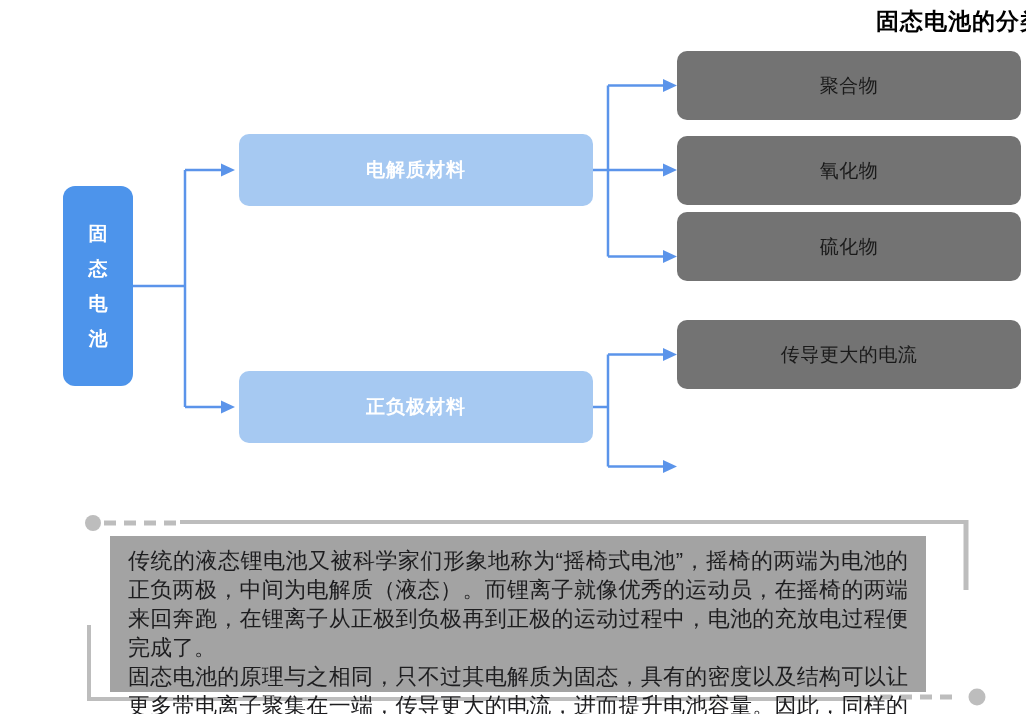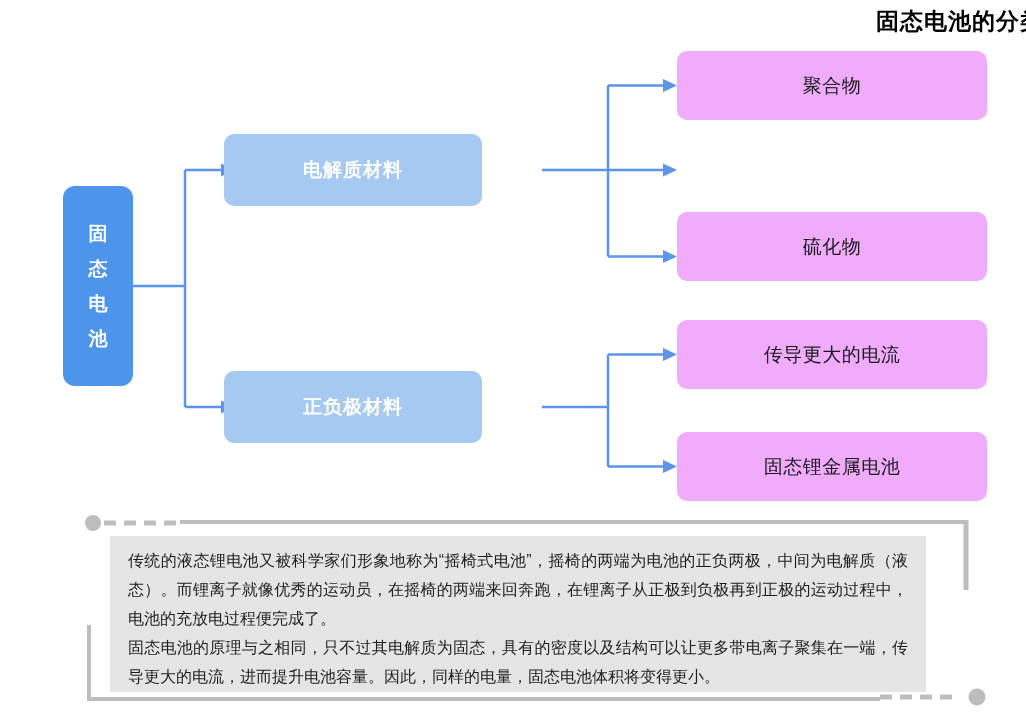--- a/index.html
+++ b/index.html
@@ -45,55 +45,55 @@
     width: 70px; height: 200px;
     background: #4D94EB;
     border-radius: 12px;
     flex-direction: column;
     gap: 9px;
     color: #ffffff;
     font-size: 19px;
     font-weight: bold;
   }
   .branch-node {
-    left: 224px;
-    width: 258px; height: 72px;
+    left: 239px;
+    width: 354px; height: 72px;
     background: #A6C9F2;
     border-radius: 10px;
     color: #ffffff;
     font-size: 19px;
     font-weight: 600;
     letter-spacing: 1px;
   }
   .branch-electrolyte { top: 134px; }
   .branch-electrode  { top: 371px; }
   .leaf-node {
     left: 677px;
-    width: 310px; height: 69px;
-    background: #f0abfc;
+    width: 344px; height: 69px;
+    background: #737373;
     border-radius: 10px;
     color: #1a1a1a;
     font-size: 19px;
     font-weight: 500;
     letter-spacing: 0.5px;
   }
   .leaf-polymer  { top: 51px; }
   .leaf-oxide    { top: 136px; }
   .leaf-sulfide  { top: 212px; }
   .leaf-liion    { top: 320px; }
   .leaf-limetal  { top: 432px; }
   .note-panel {
     position: absolute;
     left: 110px; top: 536px;
     width: 816px; height: 156px;
-    background: #e5e5e5;
+    background: #a3a3a3;
     box-sizing: border-box;
     padding: 10px 18px 0 18px;
     color: #1d1d1f;
-    font-size: 16px;
+    font-size: 22px;
     line-height: 29px;
   }
   .note-panel p { margin: 0; text-align: justify; }
 </style>
 </head>
 <body>
 
 <div id="stage">
 
   <div class="title">固态电池的分类</div>
@@ -150,28 +150,28 @@
   <div class="node branch-node branch-electrolyte">
     <span>电解质材料</span>
   </div>
   <div class="node branch-node branch-electrode">
     <span>正负极材料</span>
   </div>
 
   <div class="node leaf-node leaf-polymer">
     <span>聚合物</span>
   </div>
+  <div class="node leaf-node leaf-oxide">
+    <span>氧化物</span>
+  </div>
   <div class="node leaf-node leaf-sulfide">
     <span>硫化物</span>
   </div>
   <div class="node leaf-node leaf-liion">
     <span>传导更大的电流</span>
-  </div>
-  <div class="node leaf-node leaf-limetal">
-    <span>固态锂金属电池</span>
   </div>
 
   <div class="note-panel">
     <p>传统的液态锂电池又被科学家们形象地称为“摇椅式电池”，摇椅的两端为电池的正负两极，中间为电解质（液态）。而锂离子就像优秀的运动员，在摇椅的两端来回奔跑，在锂离子从正极到负极再到正极的运动过程中，电池的充放电过程便完成了。</p>
     <p>固态电池的原理与之相同，只不过其电解质为固态，具有的密度以及结构可以让更多带电离子聚集在一端，传导更大的电流，进而提升电池容量。因此，同样的电量，固态电池体积将变得更小。</p>
   </div>
 
 </div>
 
 </body></html>

